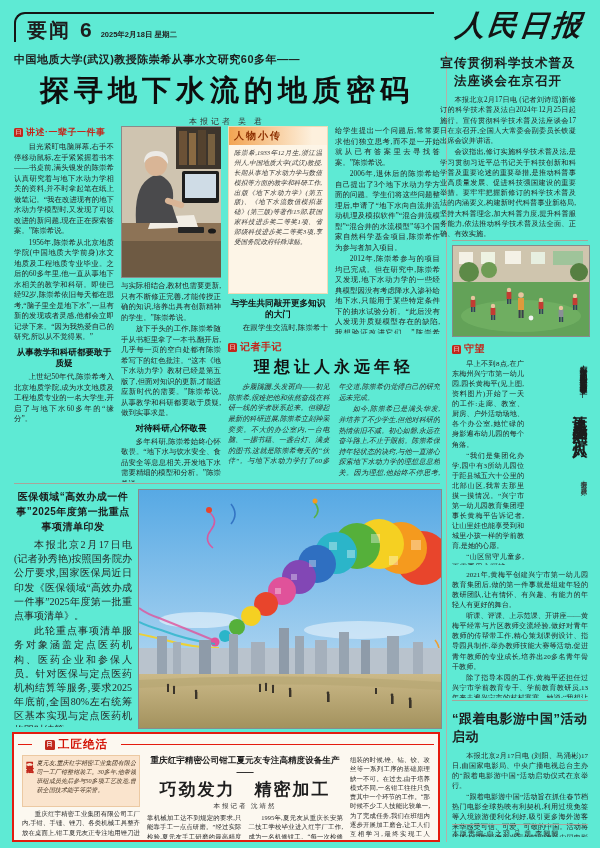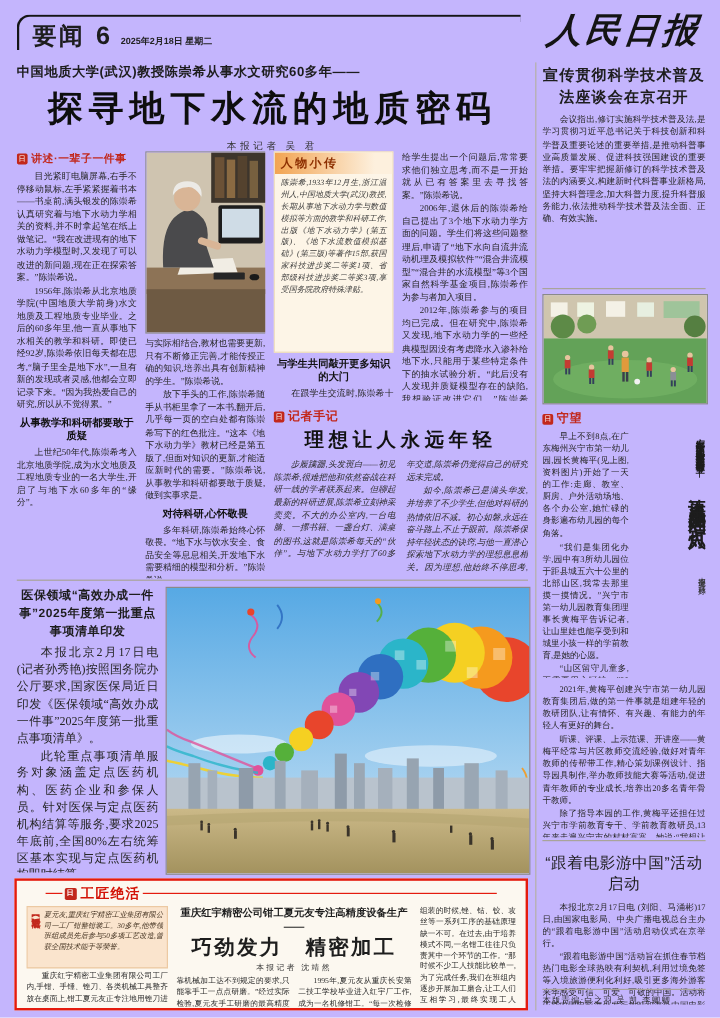--- a/index.html
+++ b/index.html
@@ -1,16 +1,16 @@
 <!DOCTYPE html>
 <html><head>
 <meta charset="utf-8">
 <style>
   html,body{margin:0;padding:0;}
-  #page{position:relative;width:600px;height:848px;background:#c4b5fd;font-family:"Liberation Serif","DejaVu Serif",serif;color:#1d1d1d;overflow:hidden;}
+  #page{position:relative;width:600px;height:848px;background:#5eead4;font-family:"Liberation Serif","DejaVu Serif",serif;color:#1d1d1d;overflow:hidden;}
   .abs{position:absolute;}
   .sans{font-family:"Liberation Sans","DejaVu Sans",sans-serif;}
   .clip{overflow:hidden;}
   .body-text{font-size:7.4px;line-height:1.42;text-align:justify;color:#262626;}
   .body-text p{margin:0 0 1px;text-indent:2em;}
   .small-text{font-size:6.4px;line-height:1.45;text-align:justify;color:#2a2a2a;}
   .small-text p{margin:0 0 1px;text-indent:2em;}
   .subhead{font-family:"Liberation Sans",sans-serif;font-weight:bold;font-size:8.6px;text-align:center;margin:4px 0 3px;color:#111;line-height:1.3;}
   .col-label-row{display:flex;align-items:center;gap:3px;margin-bottom:3px;}
   .marker{display:inline-flex;align-items:center;justify-content:center;width:9px;height:9px;background:#c2281c;color:#fff;font-size:6px;font-family:"Liberation Sans",sans-serif;border-radius:1.5px;flex:0 0 auto;}
@@ -33,35 +33,35 @@
   .profile-hd{background:linear-gradient(90deg,#f2a452,#fdf0dd 85%);padding:2px 5px;font-family:"Liberation Sans",sans-serif;font-weight:bold;font-size:10px;color:#8d2f00;letter-spacing:2px;}
   .profile-tx{padding:3px 5px;font-size:6.6px;line-height:1.5;font-style:italic;text-align:justify;color:#3a3a3a;}
   .notes-title{font-size:16px;font-weight:bold;text-align:center;letter-spacing:4px;margin:3px 0 4px;color:#111;}
   .notes-cols{column-count:2;column-gap:9px;font-size:7.1px;font-style:italic;line-height:1.5;text-align:justify;height:98px;overflow:hidden;color:#2c2c2c;}
   .notes-cols p{margin:0 0 1px;text-indent:2em;}
   
   .med-title{font-family:"Liberation Sans",sans-serif;font-weight:bold;font-size:10px;line-height:1.5;text-align:center;letter-spacing:.5px;margin-bottom:4px;}
   .med-cap{font-style:italic;font-size:6.8px;line-height:1.5;text-align:justify;border-top:.5px solid #a9a49a;margin-top:5px;padding-top:4px;color:#333;}
   
   .craft{position:absolute;left:12px;top:732px;width:428px;height:110px;border:2.5px solid #e41b0e;background:#fcf8f0;box-sizing:border-box;}
-  .craft-hd{display:flex;align-items:center;gap:2px;padding:3px 24px 1px;justify-content:flex-end;}
+  .craft-hd{display:flex;align-items:center;gap:13px;padding:3px 4px 1px;justify-content:flex-end;}
   .craft-line{flex:1;border-top:1.5px solid #e41b0e;}
   .craft-line.short{flex:0 0 14px;}
   .craft-label{color:#d31407;font-weight:bold;font-size:11.5px;font-family:"Liberation Sans",sans-serif;letter-spacing:1px;white-space:nowrap;display:flex;align-items:center;gap:3px;}
   .craft-body{display:flex;gap:7px;padding:2px 8px;height:84px;}
   .spot{background:#fae4cd;border:.5px solid #ecc9a2;display:flex;gap:3px;padding:3px;height:52px;box-sizing:border-box;margin-bottom:2px;}
   .spot-label{writing-mode:vertical-rl;color:#c2281c;font-weight:bold;font-size:7.5px;font-family:"Liberation Sans",sans-serif;line-height:1;}
   .spot-tx{font-size:6.1px;font-style:italic;line-height:1.5;text-align:justify;color:#443322;overflow:hidden;}
   .craft-kicker{font-size:8.6px;font-weight:bold;text-align:center;font-family:"Liberation Sans",sans-serif;}
   .craft-title{font-size:17px;font-weight:900;text-align:center;letter-spacing:2px;margin:1px 0;font-family:"Liberation Sans",sans-serif;}
   .craft-byline{font-size:6.5px;text-align:center;letter-spacing:2px;color:#333;margin-bottom:2px;}
   .craft-cols{column-count:2;column-gap:7px;height:46px;overflow:hidden;}
   
   .talk-title{font-family:"Liberation Sans",sans-serif;font-weight:bold;font-size:12.5px;line-height:1.45;text-align:center;letter-spacing:1px;}
-  .movie-title{font-family:"Liberation Sans",sans-serif;font-weight:normal;font-size:13px;text-align:center;letter-spacing:.5px;}
+  .movie-title{font-family:"Liberation Sans",sans-serif;font-weight:bold;font-size:13px;text-align:left;letter-spacing:.5px;}
   .watch-flow{display:flex;gap:4px;}
   .watch-vert{writing-mode:vertical-rl;height:206px;display:flex;gap:5px;}
   .watch-kicker{font-size:7.6px;font-weight:bold;font-family:"Liberation Sans",sans-serif;letter-spacing:1px;line-height:1.2;}
   .watch-title{font-size:15px;font-weight:900;font-family:"Liberation Sans",sans-serif;letter-spacing:1.5px;line-height:1.1;}
   .watch-byline{font-size:6.4px;color:#333;letter-spacing:1px;margin-top:28px;}
   .footer-line{font-size:7px;text-align:left;letter-spacing:1px;color:#2f2f2f;}
 </style>
 </head>
 <body>
 
@@ -310,23 +310,24 @@
 
         </div>
       </div>
       <div style="flex:1;" class="small-text clip">
         <p style="text-indent:0;">组装的时候,锉、钻、铰、攻丝等一系列工序的基础原理缺一不可。在过去,由于培养模式不同,一名钳工往往只负责其中一个环节的工作。“那时候不少工人技能比较单一,为了完成任务,我们在班组内逐步开展加工磨合,让工人们互相学习,最终实现工人的‘一专多能’。”夏元友说。</p>
 
       </div>
     </div>
   </div>
 
-  <div class="abs" style="left:452px;top:54px;width:136px;">
+  <div class="abs" style="left:440px;top:54px;width:136px;">
     <div class="talk-title">宣传贯彻科学技术普及法座谈会在京召开</div>
     <div class="body-text clip" style="margin-top:5px;height:142px;font-size:7.2px;">
+      <p>本报北京2月17日电 (记者刘诗瑶)新修订的科学技术普及法自2024年12月25日起施行。宣传贯彻科学技术普及法座谈会17日在京召开,全国人大常委会副委员长铁凝出席会议并讲话。</p>
       <p>会议指出,修订实施科学技术普及法,是学习贯彻习近平总书记关于科技创新和科学普及重要论述的重要举措,是推动科普事业高质量发展、促进科技强国建设的重要举措。要牢牢把握新修订的科学技术普及法的内涵要义,构建新时代科普事业新格局,坚持大科普理念,加大科普力度,提升科普服务能力,依法推动科学技术普及法全面、正确、有效实施。</p>
     </div>
   </div>
 
   <div class="abs rule" style="left:452px;top:240px;width:136px;"></div>
 
   <svg class="abs photo" style="left:452px;top:245px;" width="136" height="90" viewBox="0 0 136 90">
     <rect width="136" height="90" fill="#dfd6c2"></rect>
     <rect x="0" y="0" width="136" height="36" fill="#cfc5ae"></rect>
     <rect x="6" y="6" width="14" height="12" fill="#f4f1e6"></rect>

